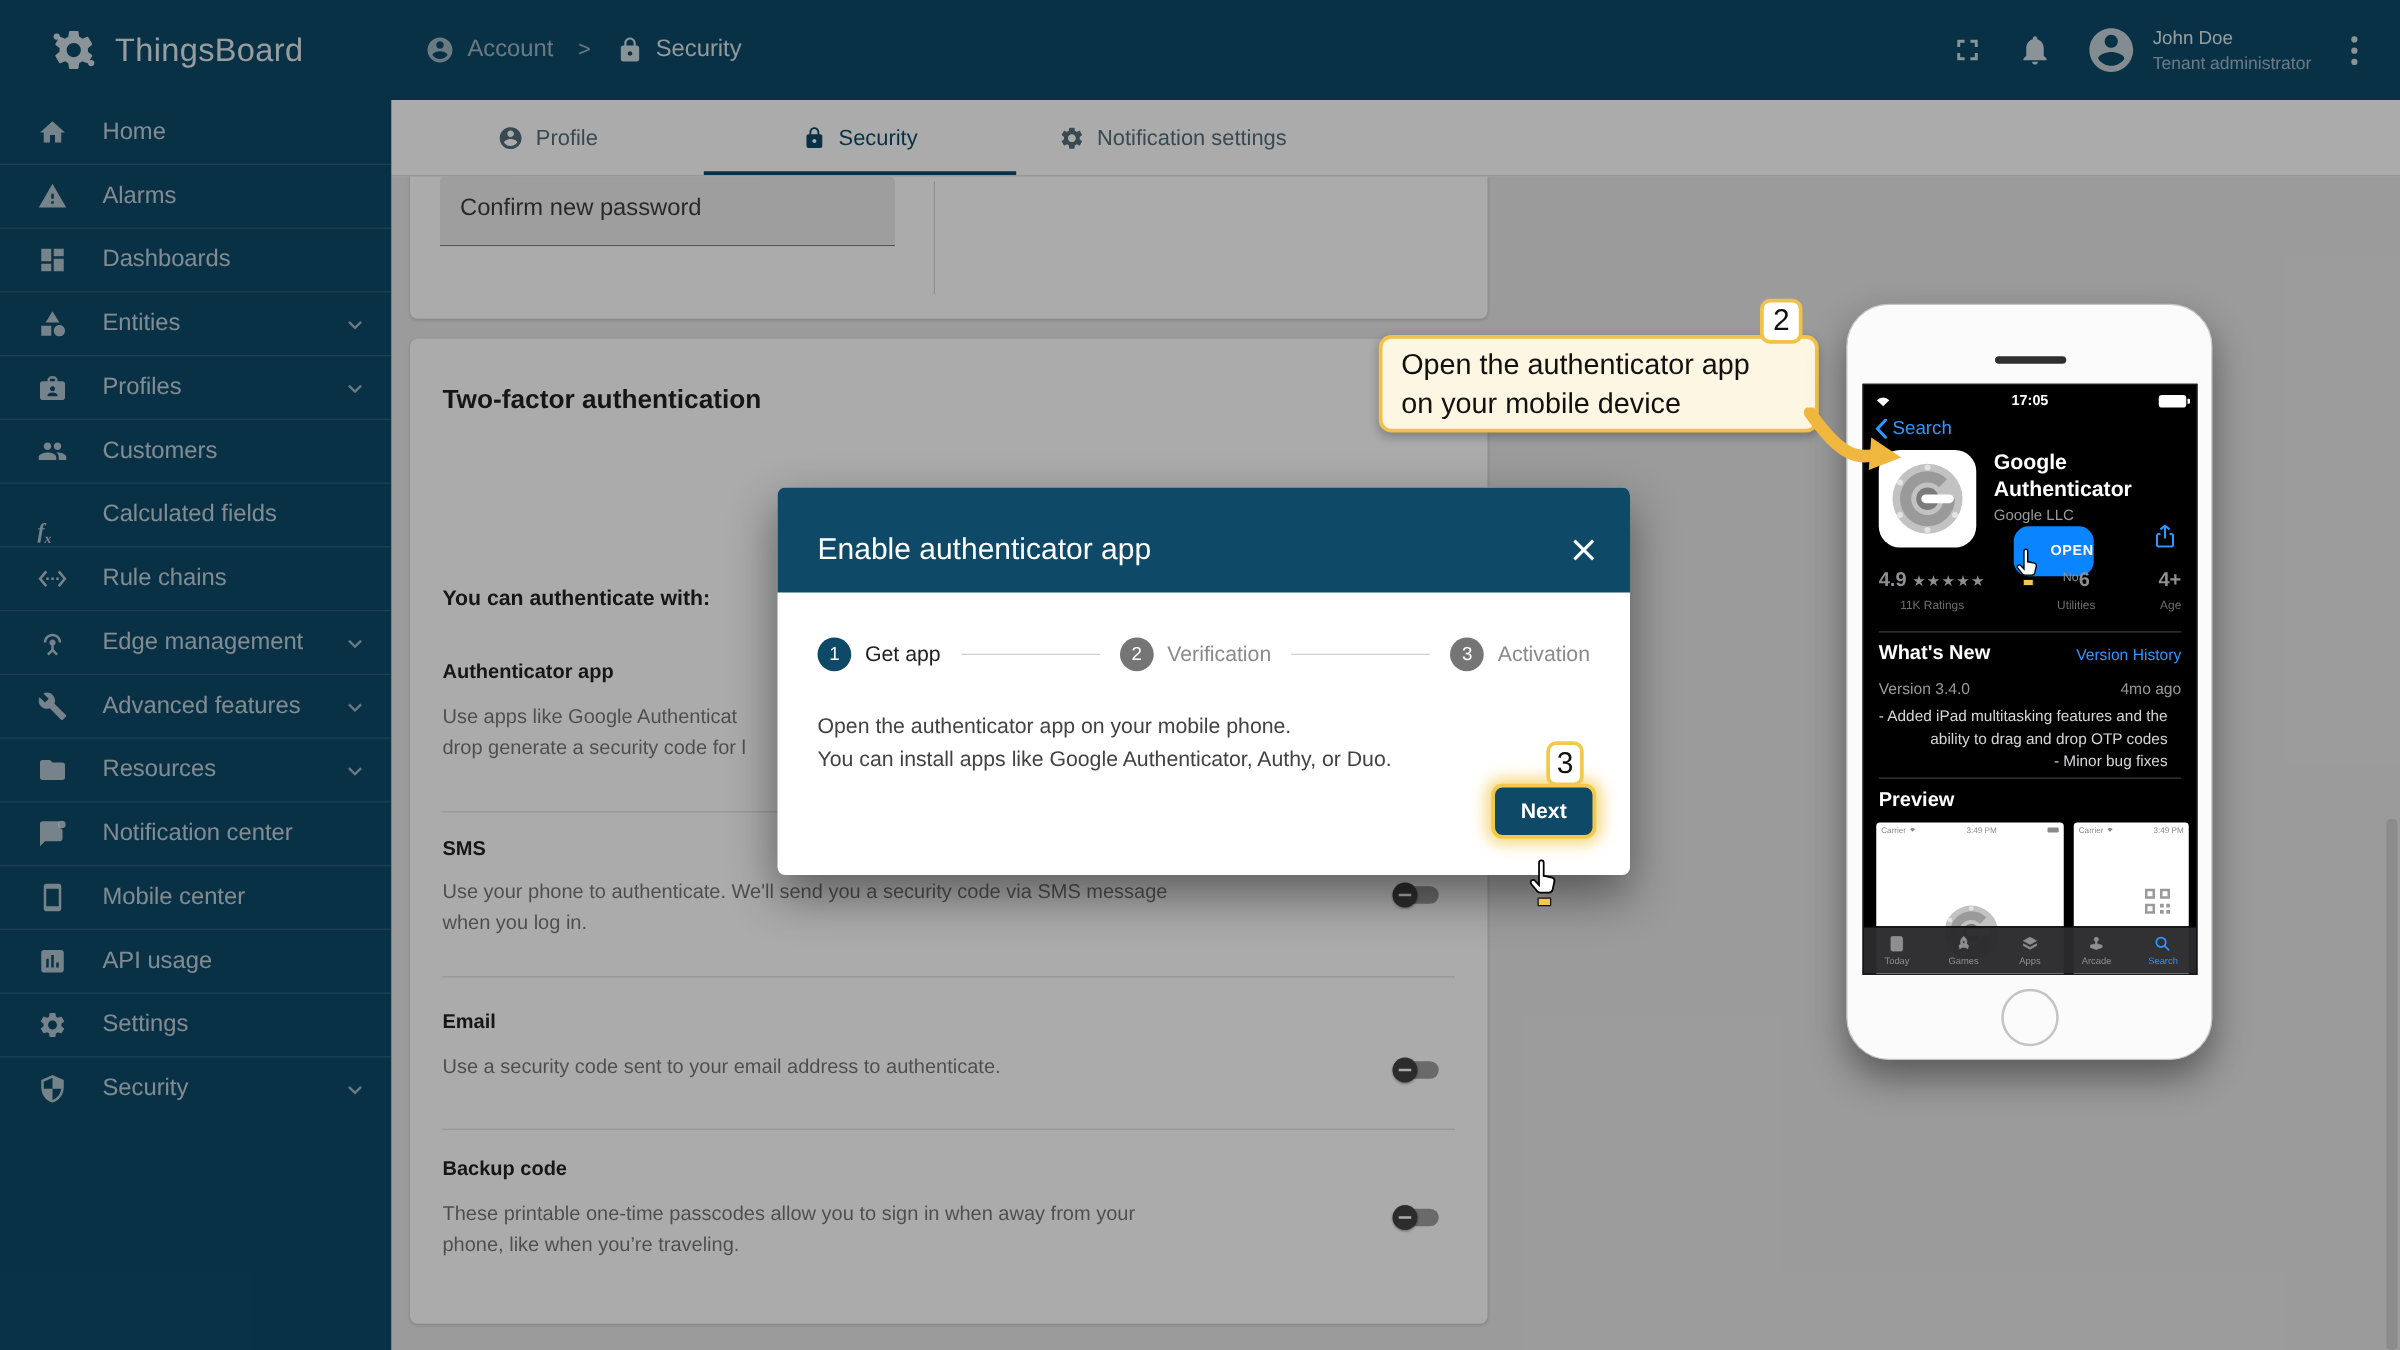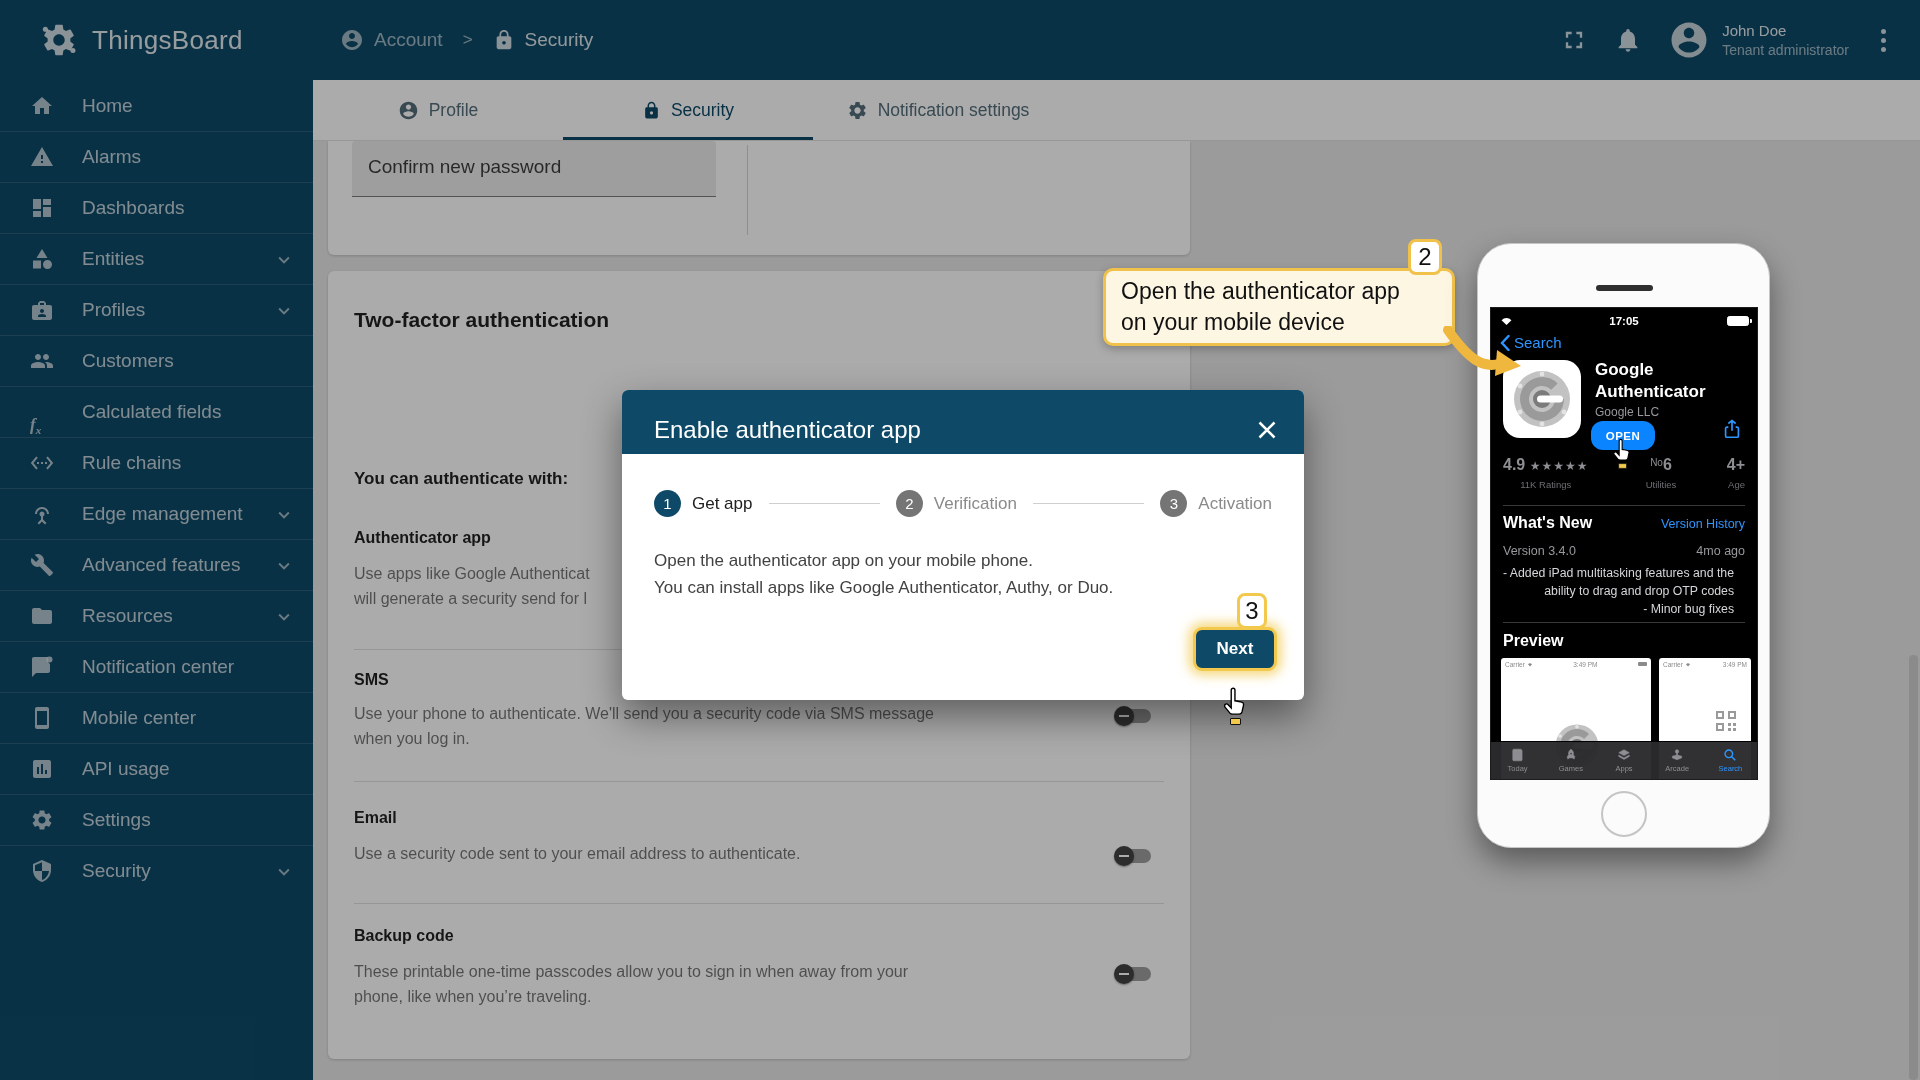--- a/index.html
+++ b/index.html
@@ -60,21 +60,21 @@
   .toggle { position:absolute; left:786px; width:40px; height:22px; cursor:pointer; }
   .tg-track { position:absolute; left:3px; top:4px; width:34px; height:14px; border-radius:7px; background:#9e9e9e; }
   .tg-knob { position:absolute; left:0; top:1px; width:20px; height:20px; border-radius:50%; background:#424242; box-shadow:0 1px 2px rgba(0,0,0,.4); }
   .tg-knob::after { content:""; position:absolute; left:5px; top:9px; width:10px; height:2px; background:#fff; }
 
   
   .backdrop { position:absolute; inset:0; background:rgba(0,0,0,.33); z-index:40; }
 
   
   .dialog { position:absolute; left:622px; top:390px; width:682px; height:310px; background:#fff; border-radius:6px; z-index:50; box-shadow:0 16px 38px rgba(0,0,0,.45); }
-  .dlg-head { height:64px; background:#0e4a68; border-radius:6px 6px 0 0; display:flex; align-items:center; justify-content:space-between; padding:16px 22px 0 32px; }
+  .dlg-head { height:84px; background:#0e4a68; border-radius:6px 6px 0 0; display:flex; align-items:center; justify-content:space-between; padding:16px 22px 0 32px; }
   .dlg-title { font-size:24px; font-weight:500; color:#fff; }
   .dlg-close { width:30px; height:30px; cursor:pointer; }
   .dlg-close svg { stroke:#fff; }
   .dlg-steps { display:flex; align-items:center; margin:36px 32px 0; }
   .step-circle { width:27px; height:27px; border-radius:50%; background:#757575; color:#fff; font-size:15px; display:flex; align-items:center; justify-content:center; flex:none; }
   .step-circle.active { background:#0e4a68; }
   .step-label { font-size:17px; color:#8a8a8a; margin-left:11px; white-space:nowrap; }
   .step-label.active { color:#212121; font-weight:500; }
   .step-line { flex:1; height:1px; background:#cfcfcf; margin:0 16px; }
   .dlg-body { margin:30px 32px 0; font-size:17px; color:#424242; line-height:27px; }
@@ -95,21 +95,21 @@
   .home-btn { position:absolute; left:123px; top:547px; width:46px; height:46px; border:2px solid #c4c4c4; border-radius:50%; cursor:pointer; }
   .screen { position:absolute; left:12px; top:63px; width:268px; height:473px; background:#000; overflow:hidden; border:1px solid #1c1c1c; }
   .scr-status { position:absolute; left:8px; right:8px; top:5px; height:15px; display:flex; align-items:center; }
   .scr-time { position:absolute; left:0; right:0; text-align:center; color:#fff; font-size:11.5px; font-weight:700; }
   .battery { margin-left:auto; width:22px; height:10px; border:1px solid #fff; border-radius:2.5px; position:relative; background:#fff; }
   .battery::after { content:""; position:absolute; right:-4px; top:2.5px; width:2px; height:4px; background:#fff; border-radius:0 1px 1px 0; }
   .scr-back { position:absolute; left:8px; top:26px; display:flex; align-items:center; gap:3px; color:#2e96ff; font-size:15px; cursor:pointer; }
   .app-icon { position:absolute; left:12px; top:52px; width:78px; height:78px; background:#fff; border-radius:17px; overflow:hidden; }
   .app-name { position:absolute; left:104px; top:51px; font-size:17px; font-weight:700; color:#fff; line-height:22px; }
   .app-dev { position:absolute; left:104px; top:97px; font-size:12px; color:#98989d; }
-  .open-btn { position:absolute; left:100px; top:113px; width:64px; height:29px; border-radius:12px; background:#0a84ff; color:#fff; border:none; font-size:11.5px; font-weight:700; letter-spacing:.5px; cursor:pointer; font-family:"Liberation Sans", sans-serif; }
+  .open-btn { position:absolute; left:120px; top:113px; width:64px; height:40px; border-radius:12px; background:#0a84ff; color:#fff; border:none; font-size:11.5px; font-weight:700; letter-spacing:.5px; cursor:pointer; font-family:"Liberation Sans", sans-serif;text-align:right; }
   .share-ic { position:absolute; right:14px; top:110px; cursor:pointer; }
   .stat { position:absolute; top:148px; }
   .stat .big { font-size:16px; font-weight:700; color:#8e8e93; }
   .stat .small { font-size:9.5px; color:#6e6e73; margin-top:5px; }
   .stars { font-family:"DejaVu Sans", sans-serif; font-size:12px; color:#8e8e93; letter-spacing:1px; }
   .scr-hr { position:absolute; left:12px; right:12px; height:1px; background:#3a3a3c; }
   .wn-head { position:absolute; left:12px; top:206px; font-size:16px; font-weight:700; color:#fff; }
   .wn-vh { position:absolute; right:12px; top:209px; font-size:12.5px; color:#2e96ff; cursor:pointer; }
   .wn-ver { position:absolute; left:12px; top:236px; font-size:12.5px; color:#98989d; }
   .wn-ago { position:absolute; right:12px; top:236px; font-size:12.5px; color:#98989d; }
@@ -380,21 +380,21 @@
     </div>
     <div class="vdiv"></div>
   </div>
 
   <div class="card card2">
     <div class="h-title">Two-factor authentication</div>
     <div class="h-sub" style="top:198px;">You can authenticate with:</div>
 
     <div class="h-prov" style="top:258px;">Authenticator app</div>
     <div class="p-gray" style="top:290px;">
-      <span>Use apps like Google Authenticat</span><br><span>will generate a security send for l</span>
+      <span>Use apps like Google Authenticat</span><br><span>drop generate a security code for l</span>
     </div>
 
     <div class="hr" style="top:378px;"></div>
     <div class="h-prov" style="top:400px;">SMS</div>
     <div class="p-gray" style="top:430px;">
       <span>Use your phone to authenticate. We'll send you a security code via SMS message</span><br><span>when you log in.</span>
     </div>
     <div class="toggle" style="top:434px;">
         <span class="tg-track"></span>
         <span class="tg-knob"></span>

